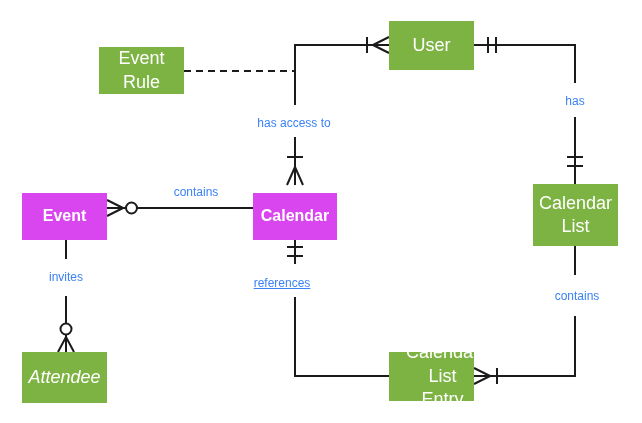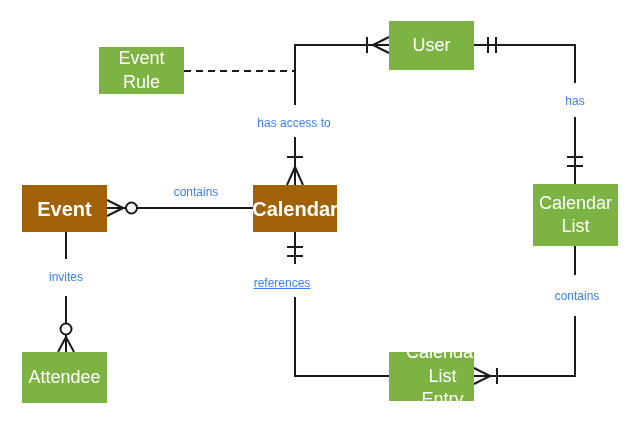--- a/index.html
+++ b/index.html
@@ -15,21 +15,21 @@
     position:absolute;
     display:flex;align-items:center;justify-content:center;
     text-align:center;
     color:#ffffff;
     font-size:18px;
     line-height:1.3;
     padding:2px 4px;
     box-sizing:border-box;
   }
   .entity.green{background:#7CB342;}
-  .entity.orange{background:#a16207;font-weight:bold;font-size:20px;}
+  .entity.orange{background:#d946ef;font-weight:bold;font-size:16px;margin-top:8px;}
   .rel-label{
     position:absolute;
     color:#3b82f6;
     font-size:12px;
     text-align:center;
     white-space:nowrap;
   }
 </style>
 </head>
 <body>
@@ -116,21 +116,21 @@
   <div class="entity green" style="left:99px;top:47px;width:85px;height:47px;">Event Rule</div>
 
   <div class="entity green" style="left:389px;top:21px;width:85px;height:49px;">User</div>
 
   <div class="entity orange" style="left:22px;top:185px;width:85px;height:47px;">Event</div>
 
   <div class="entity orange" style="left:253px;top:185px;width:84px;height:47px;">Calendar</div>
 
   <div class="entity green" style="left:533px;top:184px;width:85px;height:62px;">Calendar List</div>
 
-  <div class="entity green" style="left:22px;top:352px;width:85px;height:51px;">Attendee</div>
+  <div class="entity green" style="left:22px;top:352px;width:85px;height:51px;font-style:italic;">Attendee</div>
 
   <div class="entity green" style="left:389px;top:352px;width:85px;height:49px;padding-left:26px;">Calendar List Entry</div>
 
   <div class="rel-label" style="left:146px;top:185px;width:100px;">contains</div>
 
   <div class="rel-label" style="left:244px;top:116px;width:100px;">has access to</div>
 
   <div class="rel-label" style="left:545px;top:94px;width:60px;">has</div>
 
   <div class="rel-label" style="left:26px;top:270px;width:80px;">invites</div>

